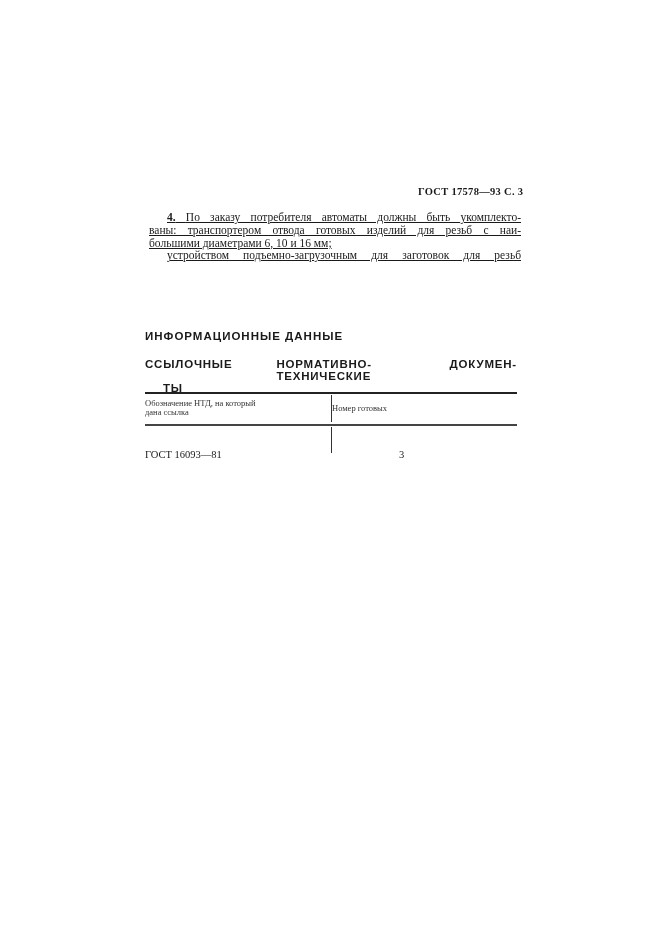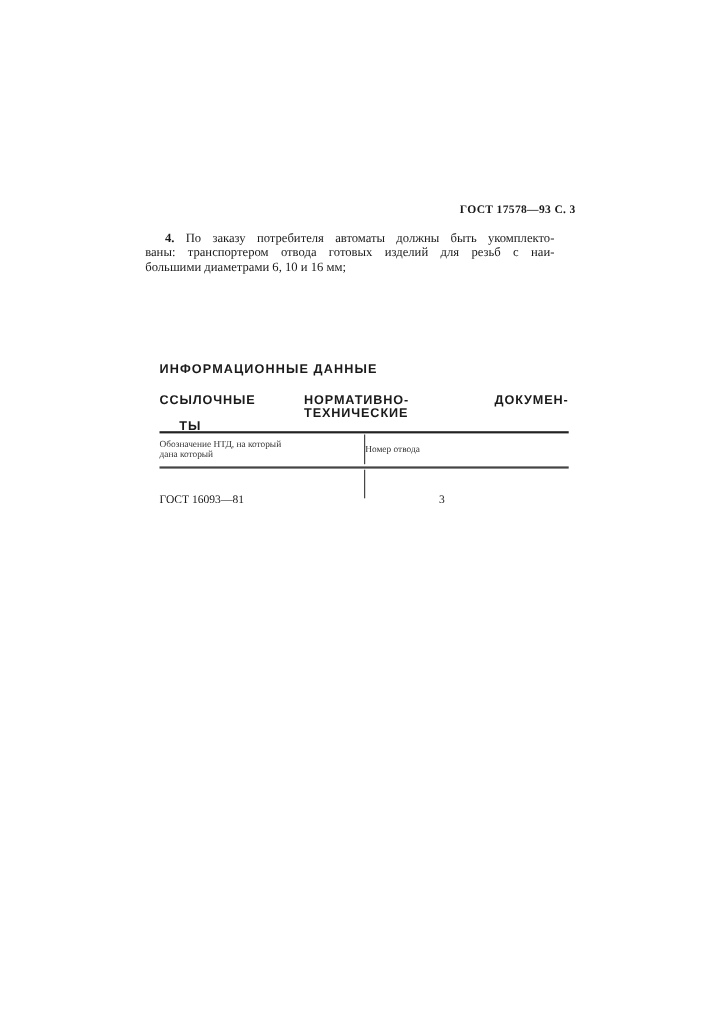--- a/index.html
+++ b/index.html
@@ -11,23 +11,24 @@
     font-family: "Liberation Serif", "DejaVu Serif", serif;
     color: #1a1a1a;
   }
   .page-header {
     position: absolute; left: 418px; top: 186px;
     font-family: "Liberation Serif", serif;
     font-weight: bold; font-size: 10.5px; letter-spacing: 0.3px;
     white-space: nowrap;
   }
   .body-text {
-    position: absolute; left: 132px; top: 211px; width: 372px;
+    position: absolute; left: 149px; top: 211px; width: 372px;
     font-size: 11.5px; line-height: 12.8px;
     text-align: justify;
+    text-decoration: underline;
   }
   .body-text p { margin: 0; text-indent: 18px; text-align-last: left; }
   .body-text p.justify-full { text-align-last: justify; }
   .body-text .num { font-weight: bold; }
   .section-title {
     position: absolute; left: 145px; top: 330px; width: 372px;
     text-align: left;
     font-family: "Liberation Sans", "DejaVu Sans", sans-serif;
     font-weight: bold; font-size: 11.5px; letter-spacing: 1px;
   }
@@ -62,38 +63,39 @@
 </style>
 </head>
 <body>
 
 <div class="page-header">ГОСТ 17578—93 С. 3</div>
 
 <div class="body-text">
   <p class="justify-full"><span class="num">4.</span> <span>По заказу потребителя автоматы должны быть укомплекто-</span></p>
   <p class="justify-full" style="text-indent:0">ваны: транспортером отвода  готовых изделий для резьб  с наи-</p>
   <p style="text-indent:0">большими диаметрами 6, 10 и 16 мм;</p>
+  <p class="justify-full">устройством подъемно-загрузочным  для заготовок  для резьб</p>
 </div>
 
 <div class="section-title">ИНФОРМАЦИОННЫЕ ДАННЫЕ</div>
 
 <div class="section-subtitle">
   <div class="line1">
     <span>ССЫЛОЧНЫЕ</span>
     <span>НОРМАТИВНО-ТЕХНИЧЕСКИЕ</span>
     <span>ДОКУМЕН-</span>
   </div>
   <div class="line2">ТЫ</div>
 </div>
 
 <div class="ref-table">
   <div class="hline top"></div>
   <div class="vline head"></div>
   <div class="th c1">
     <div>Обозначение НТД, на который</div>
-    <div>дана который</div>
+    <div>дана ссылка</div>
   </div>
-  <div class="th c2">Номер отвода</div>
+  <div class="th c2">Номер готовых</div>
   <div class="hline mid"></div>
   <div class="vline body"></div>
   <div class="td c1">ГОСТ 16093—81</div>
   <div class="td c2">3</div>
 </div>
 
 </body></html>

